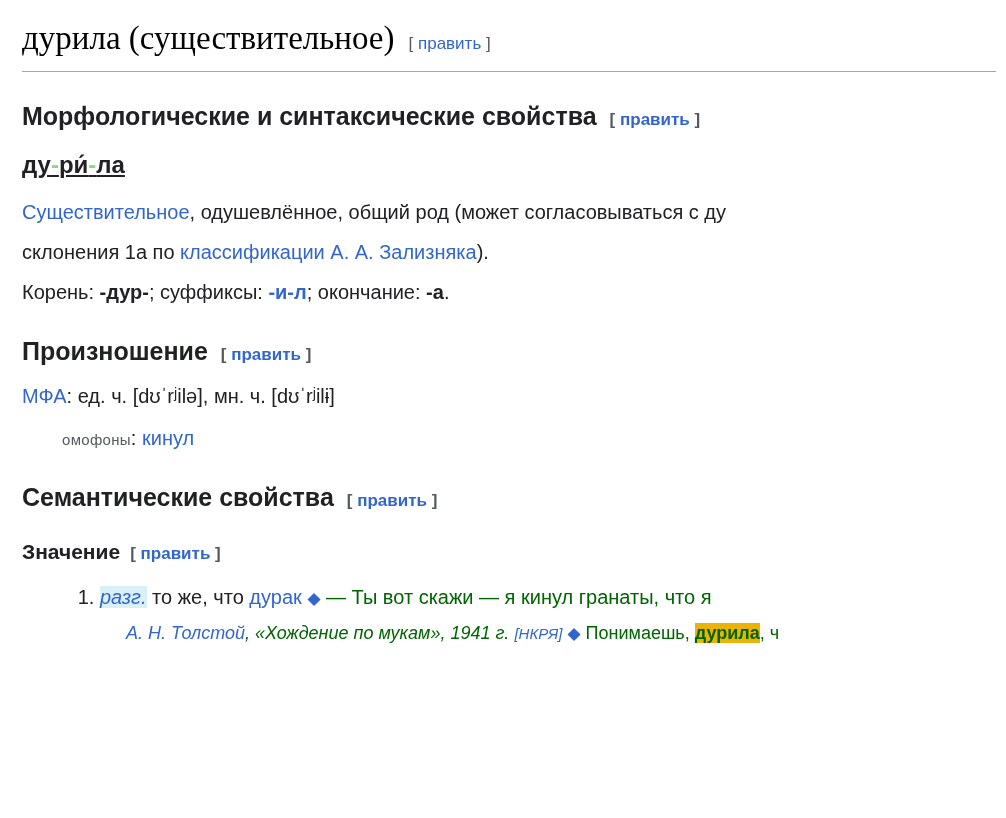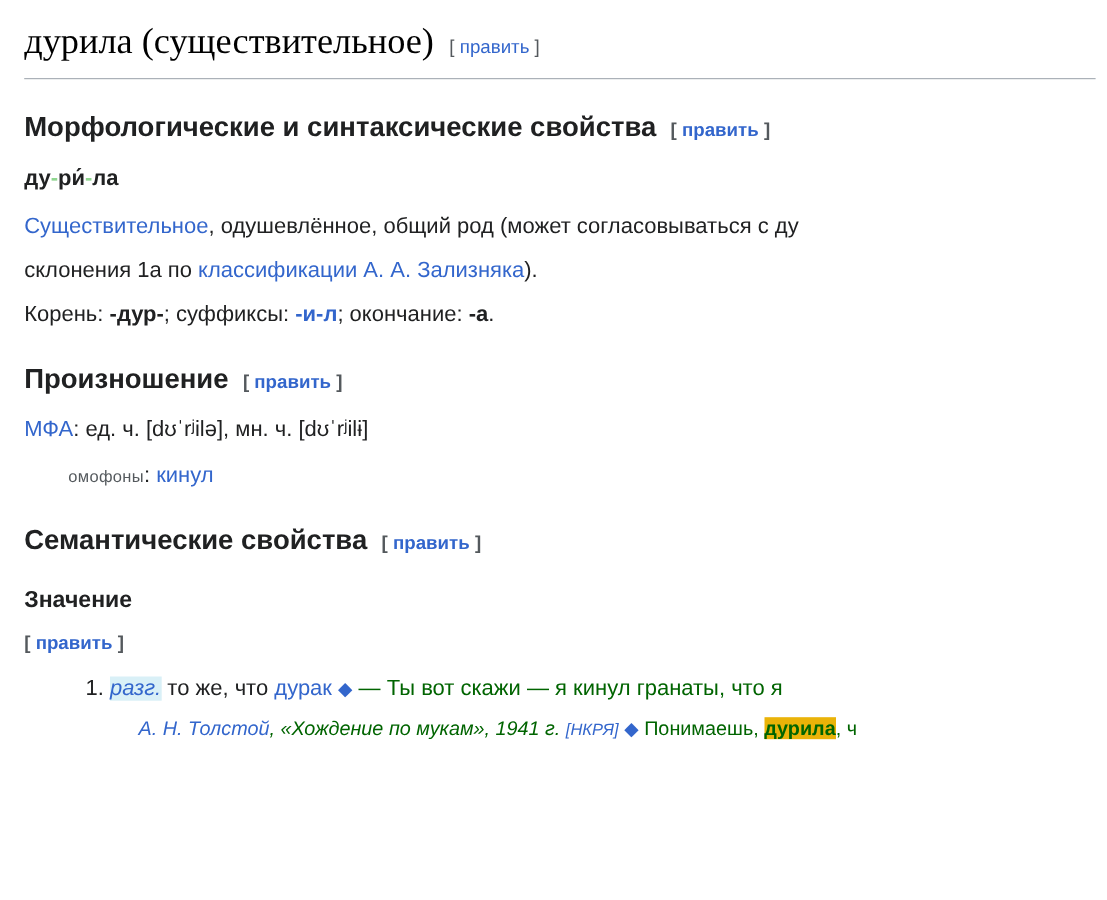--- a/index.html
+++ b/index.html
@@ -57,27 +57,27 @@
     align-items: baseline;
     gap: 13px;
   }
   h3.sub {
     font-size: 21px;
     font-weight: bold;
     margin: 20px 0 8px 0;
     display: flex;
     align-items: baseline;
     gap: 10px;
-    flex-direction: column;
   }
   h3.sub .edit { font-size: 17px; }
   .hyphen-word {
     font-weight: bold;
-    font-size: 20px;
+    font-size: 24px;
     margin: 12px 0 14px 0;
+    text-decoration: underline;
   }
   .syl-sep { color: #8fd68f; }
   p.line {
     margin: 10px 0;
     white-space: nowrap;
   }
   .bold { font-weight: bold; }
   .homophones {
     margin: 12px 0 0 40px;
     white-space: nowrap;

